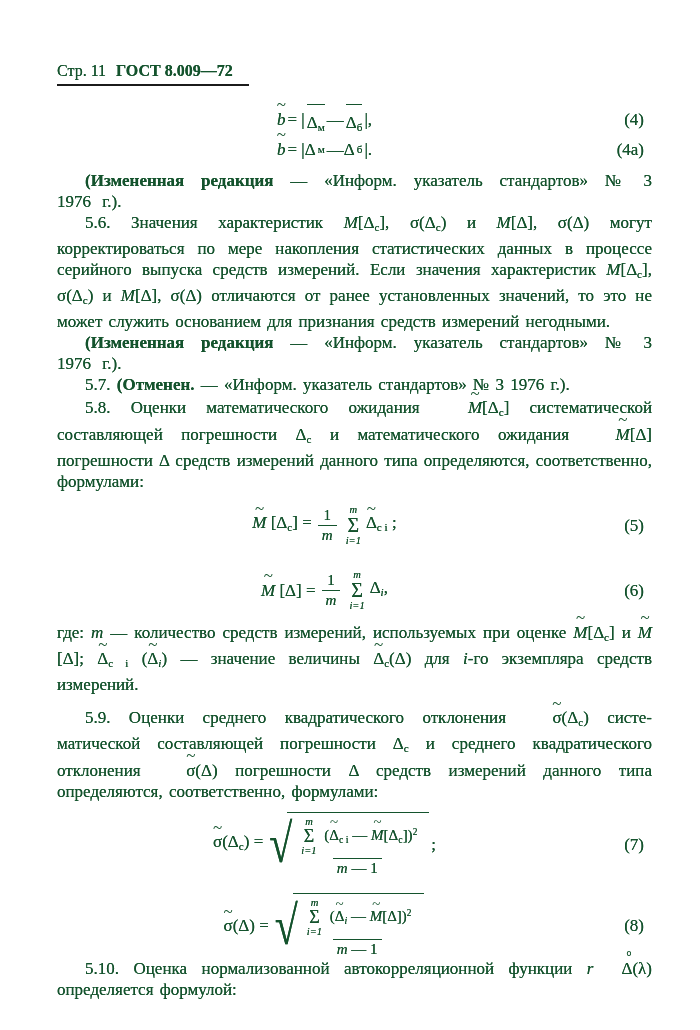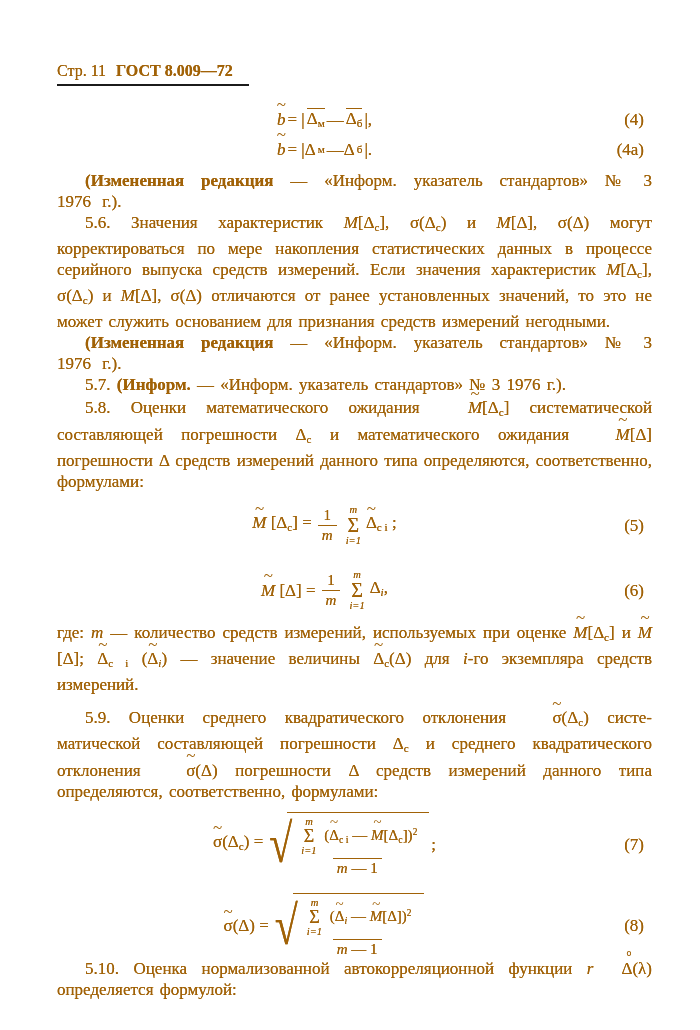--- a/index.html
+++ b/index.html
@@ -1,35 +1,35 @@
 <!DOCTYPE html>
 <html><head>
 <meta charset="utf-8">
 <style>
   html,body{margin:0;padding:0;background:#ffffff;}
   .page{
     position:relative;
     width:700px;height:1030px;
     background:#ffffff;
-    color:#a16207;
+    color:#14532d;
     font-family:"Liberation Serif","DejaVu Serif",serif;
     font-size:17px;line-height:21px;
     overflow:hidden;
     text-shadow:0 0 .4px currentColor;
   }
   .content{box-sizing:border-box;width:700px;padding:60px 48px 0 57px;}
   .b{font-weight:bold}
   .it{font-style:italic}
   .sub{font-size:.66em;vertical-align:-0.28em;letter-spacing:0}
   .sup{font-size:.62em;vertical-align:.5em}
   .tld{position:relative;display:inline-block}
   .tld::after{content:"~";position:absolute;top:-0.74em;left:50%;transform:translateX(-50%);font-size:1em;line-height:1;text-shadow:none}
   .ring{position:relative;display:inline-block}
   .ring::after{content:"°";position:absolute;top:-0.62em;left:55%;transform:translateX(-50%);font-size:.8em;line-height:1}
-  .bar{display:inline-block;border-top:1.7px solid currentColor;line-height:1.05;padding-top:1px}
+  .bar{display:inline-block;border-top:1.7px solid currentColor;line-height:1.05;padding-top:9px}
   
   .header{margin-bottom:18px}
   .header-rule{display:inline-block;border-bottom:2.4px solid #1b1b1b;padding:0 16px 3px 0;font-size:16px}
   .header-rule .pg{margin-right:10px}
   
   .para{margin:0;text-align:justify;text-indent:28px;word-spacing:2px}
   .noindent{text-indent:0}
   .wide{word-spacing:7px}
   
   .eqrow{display:flex;align-items:center;min-height:30px}
@@ -82,21 +82,21 @@
           <span>—Δ</span>
           <span class="sub">б</span>
           <span>|.</span>
         </div>
       <div class="eqnum">(4а)</div>
     </div>
 
     <p class="para wide mt6"><span class="b">(Измененная редакция</span> — «Информ. указатель стандартов» № 3 1976 г.).</p>
     <p class="para">5.6. Значения характеристик <span class="it">M</span>[Δ<span class="sub">с</span>], σ(Δ<span class="sub">с</span>) и <span class="it">M</span>[Δ], σ(Δ) могут корректироваться по мере накопления статистических данных в процессе серийного выпуска средств измерений. Если значения ха­рактеристик <span class="it">M</span>[Δ<span class="sub">с</span>], σ(Δ<span class="sub">с</span>) и <span class="it">M</span>[Δ], σ(Δ) отличаются от ранее ус­тановленных значений, то это не может служить основанием для признания средств измерений негодными.</p>
     <p class="para wide"><span class="b">(Измененная редакция</span> — «Информ. указатель стандартов» № 3 1976 г.).</p>
-    <p class="para mb2">5.7. <span class="b">(Информ.</span> — «Информ. указатель стандартов» № 3 1976 г.).</p>
+    <p class="para mb2">5.7. <span class="b">(Отменен.</span> — «Информ. указатель стандартов» № 3 1976 г.).</p>
     <p class="para">5.8. Оценки математического ожидания <span class="it tld">M</span>[Δ<span class="sub">с</span>] систематичес­кой составляющей погрешности Δ<span class="sub">с</span> и математического ожидания <span class="it tld">M</span>[Δ] погрешности Δ средств измерений данного типа определяют­ся, соответственно, формулами:</p>
 
     <div class="eqrow mt12">
       <div class="eqbody">
         <span><span class="it tld">M</span><span> [Δ</span><span class="sub">с</span><span>] = </span></span>
         <span class="frac">
           <span class="fnum">1</span>
           <span class="fden it">m</span>
         </span>
         <span class="sum">

